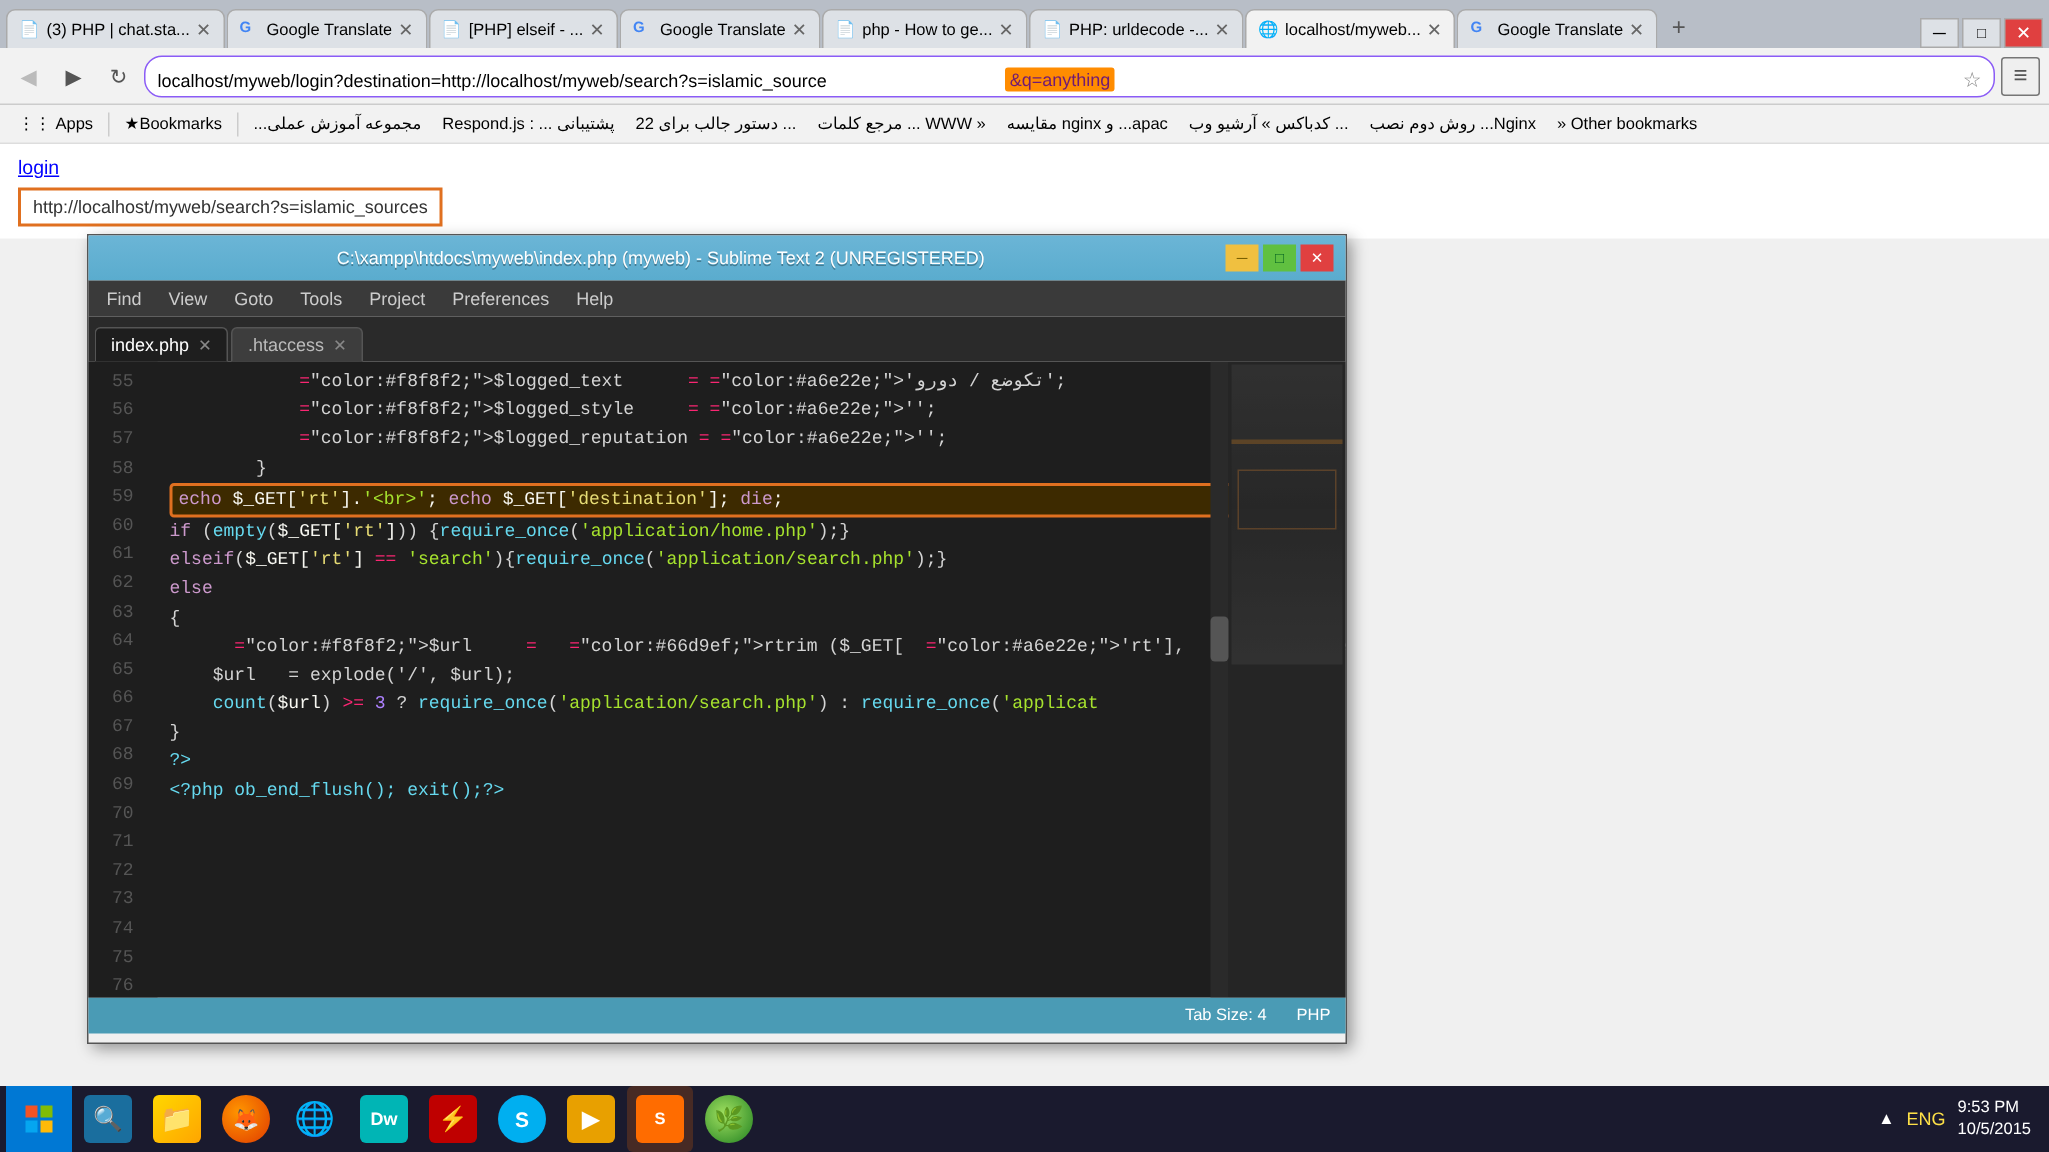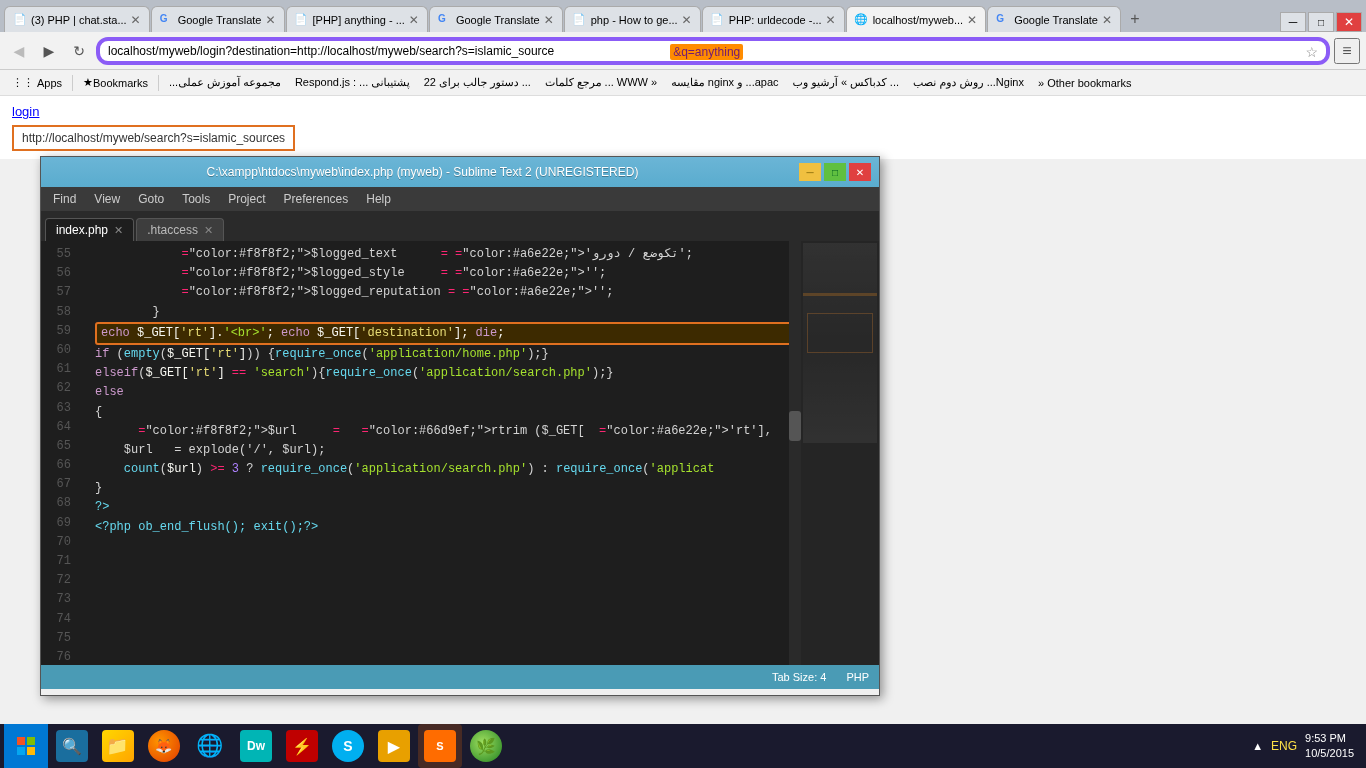--- a/index.html
+++ b/index.html
@@ -11,21 +11,21 @@
     .tab.active { background: #f2f2f2; z-index: 2; }
     .tab-favicon { width: 14px; height: 14px; margin-right: 4px; display: inline-block; }
     .tab-label { flex: 1; overflow: hidden; text-overflow: ellipsis; white-space: nowrap; font-size: 11px; }
     .tab-close { margin-left: 4px; font-size: 12px; color: #666; cursor: pointer; }
     .new-tab-btn { width: 26px; height: 26px; display: flex; align-items: center; justify-content: center; cursor: pointer; font-size: 16px; color: #555; }
 
     
     .nav-bar { display: flex; align-items: center; background: #f2f2f2; padding: 4px 6px; gap: 4px; border-bottom: 1px solid #ccc; height: 38px; }
     .nav-btn { width: 26px; height: 26px; border: none; background: transparent; cursor: pointer; display: flex; align-items: center; justify-content: center; border-radius: 50%; font-size: 14px; color: #555; }
     .nav-btn.disabled { color: #bbb; cursor: default; }
-    .address-bar-wrap { flex: 1; display: flex; align-items: flex-start; background: #fff; border: 4px solid #8b5cf6; border-radius: 12px; padding: 3px 8px; height: 28px; }
+    .address-bar-wrap { flex: 1; display: flex; align-items: flex-end; background: #fff; border: 1px solid #8b5cf6; border-radius: 12px; padding: 3px 8px; height: 28px; }
     .address-input { flex: 1; border: none; outline: none; font-size: 12px; background: transparent; }
     .star-btn { color: #888; font-size: 14px; cursor: pointer; }
     .menu-btn { width: 26px; height: 26px; display: flex; align-items: center; justify-content: center; cursor: pointer; font-size: 16px; color: #555; }
 
     
     .bookmarks-bar { display: flex; align-items: center; background: #f2f2f2; padding: 2px 6px; border-bottom: 1px solid #ddd; height: 26px; gap: 2px; }
     .bookmark-item { display: flex; align-items: center; padding: 2px 6px; border-radius: 3px; cursor: pointer; font-size: 11px; white-space: nowrap; }
     .bookmark-sep { width: 1px; height: 16px; background: #ccc; margin: 0 2px; }
 
     
@@ -82,21 +82,21 @@
       <span class="tab-label">(3) PHP | chat.sta...</span>
       <span class="tab-close">✕</span>
     </div>
     <div class="tab">
       <span class="tab-favicon" style="color:#4285f4;font-weight:bold;font-size:10px;">G</span>
       <span class="tab-label">Google Translate</span>
       <span class="tab-close">✕</span>
     </div>
     <div class="tab">
       <span class="tab-favicon">📄</span>
-      <span class="tab-label">[PHP] anything - ...</span>
+      <span class="tab-label">[PHP] elseif - ...</span>
       <span class="tab-close">✕</span>
     </div>
     <div class="tab">
       <span class="tab-favicon" style="color:#4285f4;font-weight:bold;font-size:10px;">G</span>
       <span class="tab-label">Google Translate</span>
       <span class="tab-close">✕</span>
     </div>
     <div class="tab">
       <span class="tab-favicon">📄</span>
       <span class="tab-label">php - How to ge...</span>
@@ -175,21 +175,21 @@
       <span>» Other bookmarks</span>
     </div>
   </div>
 
   <div class="page-content">
     <a class="login-link">login</a>
     <div class="url-box">http://localhost/myweb/search?s=islamic_sources</div>
   </div>
 </div>
 
-<div class="sublime-window" style="position:absolute;top:156px;left:40px;">
+<div class="sublime-window" style="position:absolute;top:156px;left:58px;">
 
   <div class="sublime-titlebar">
     <span class="sublime-title-text">C:\xampp\htdocs\myweb\index.php (myweb) - Sublime Text 2 (UNREGISTERED)</span>
     <button class="sublime-win-btn minimize">─</button>
     <button class="sublime-win-btn maximize">□</button>
     <button class="sublime-win-btn close">✕</button>
   </div>
 
   <div class="sublime-menubar">
     <span class="sublime-menu-item">Find</span>

